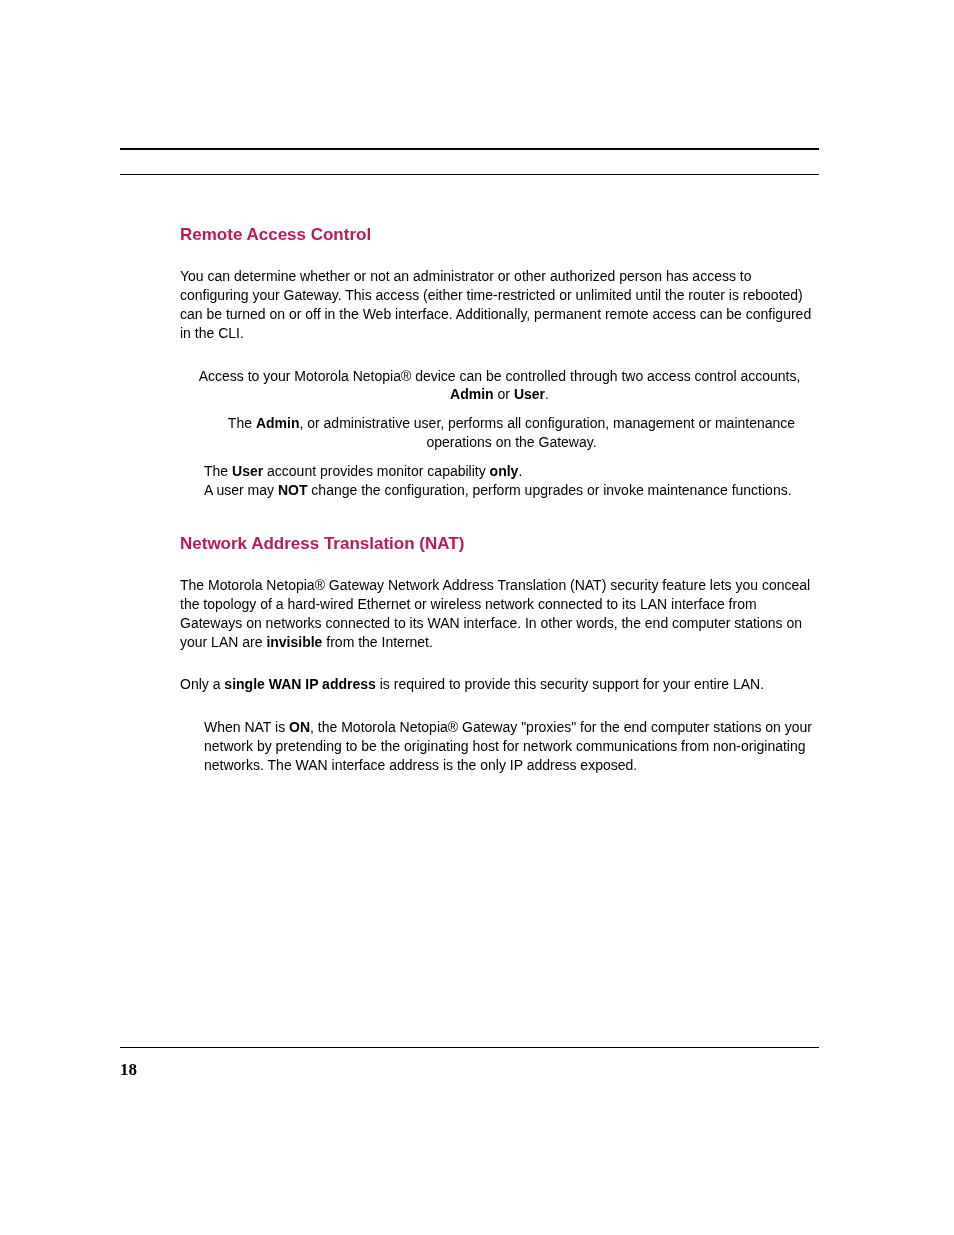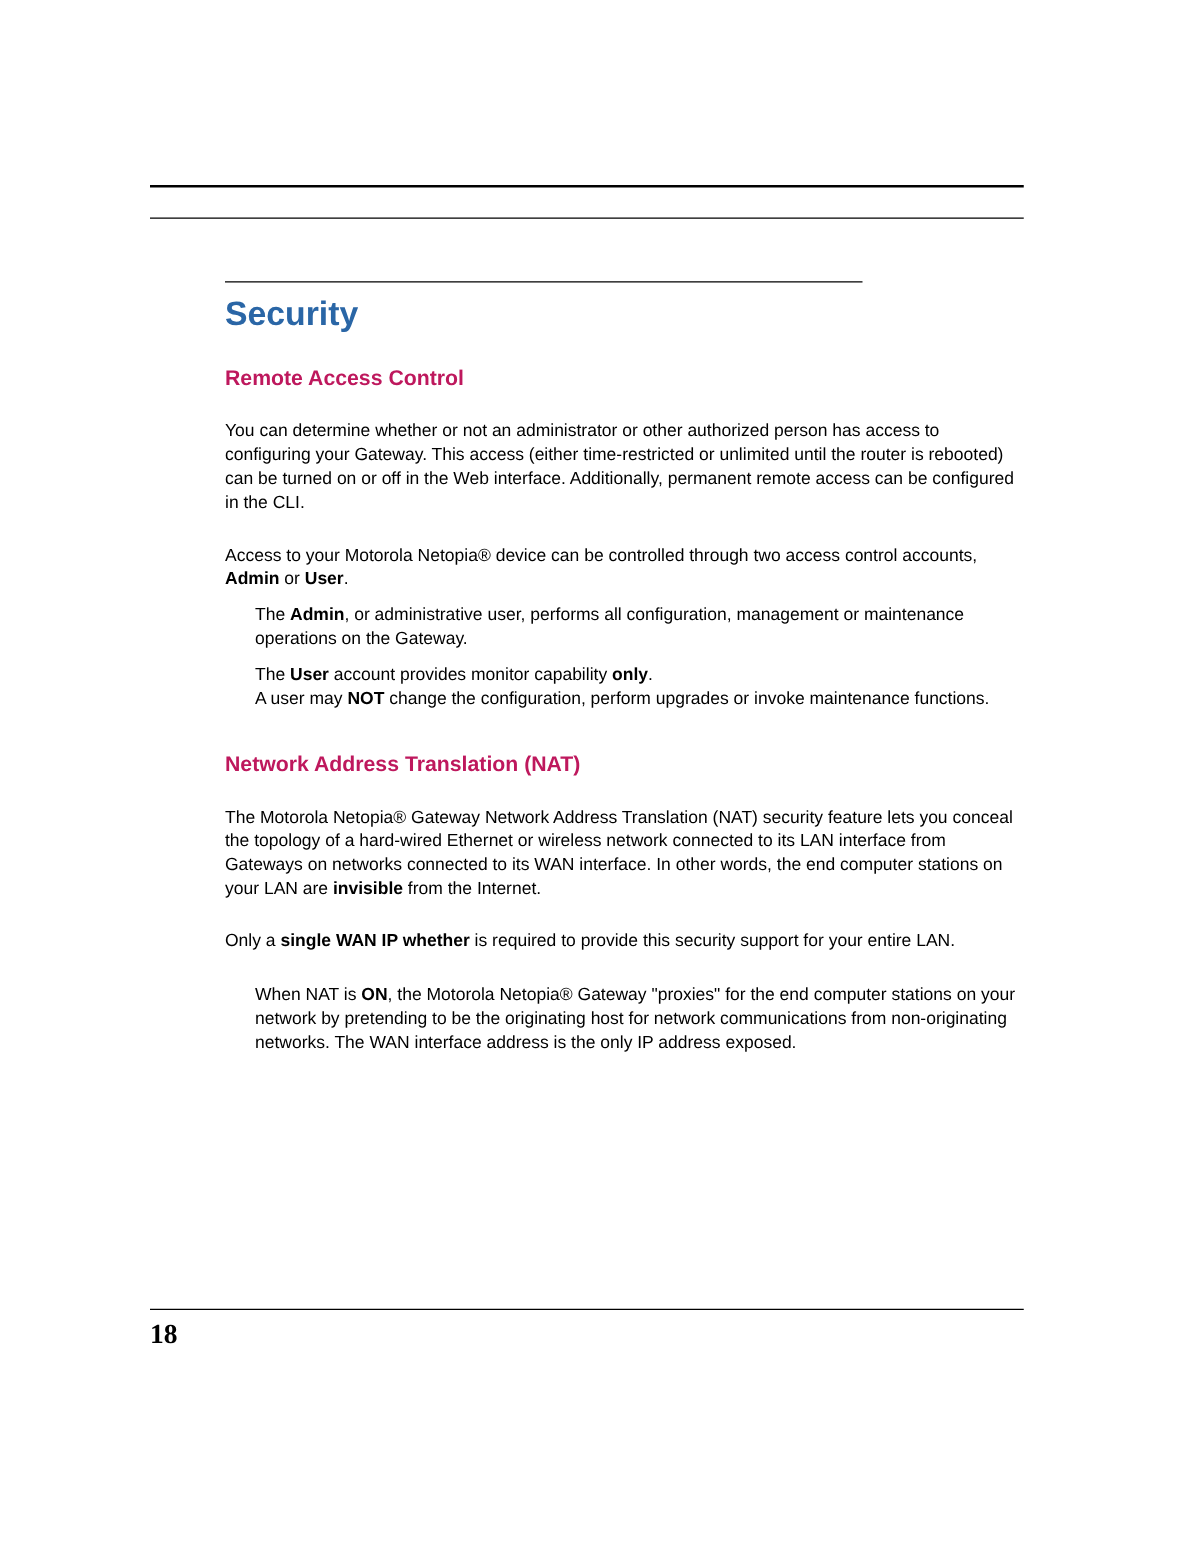--- a/index.html
+++ b/index.html
@@ -45,31 +45,32 @@
     color: #be185d;
     margin: 0 0 22px 0;
   }
   .body-text {
     font-size: 14px;
     line-height: 1.35;
     margin: 0 0 24px 0;
   }
   .body-text.tight {
     margin-bottom: 10px;
+    text-align: center;
   }
   .indent {
     margin-left: 24px;
     margin-right: 0;
   }
   .page-number {
     position: absolute;
     left: 120px;
     bottom: 155px;
     font-family: "Times New Roman", Times, serif;
-    font-size: 22px;
+    font-size: 17px;
     font-weight: bold;
   }
   .footer-rule {
     position: absolute;
     left: 120px;
     right: 135px;
     bottom: 187px;
     height: 1px;
     background: #000;
   }
@@ -78,21 +79,20 @@
 </head>
 <body>
 
 <div class="page">
 
   <div class="rule-thick"></div>
   <div class="rule-thin"></div>
 
   <div class="content">
 
-    <h1 class="chapter-title">Security</h1>
 
     <h2 class="section-heading">Remote Access Control</h2>
     <p class="body-text">You can determine whether or not an administrator or other authorized person has access to configuring your Gateway. This access (either time-restricted or unlimited until the router is rebooted) can be turned on or off in the Web interface. Additionally, permanent remote access can be configured in the CLI.</p>
 
 
     <p class="body-text tight">
       <span>Access to your Motorola Netopia® device can be controlled through two access control accounts, </span><b>Admin</b><span> or </span><b>User</b><span>.</span>
     </p>
 
     <p class="body-text tight indent">
@@ -104,21 +104,21 @@
       <span>A user may </span><b>NOT</b><span> change the configuration, perform upgrades or invoke maintenance functions.</span>
     </p>
 
     <h2 class="section-heading">Network Address Translation (NAT)</h2>
 
     <p class="body-text">
       <span>The Motorola Netopia® Gateway Network Address Translation (NAT) security feature lets you conceal the topology of a hard-wired Ethernet or wireless network connected to its LAN interface from Gateways on networks connected to its WAN interface. In other words, the end computer stations on your LAN are </span><b>invisible</b><span> from the Internet.</span>
     </p>
 
     <p class="body-text">
-      <span>Only a </span><b>single WAN IP whether</b><span> is required to provide this security support for your entire LAN.</span>
+      <span>Only a </span><b>single WAN IP address</b><span> is required to provide this security support for your entire LAN.</span>
     </p>
 
 
     <p class="body-text indent">
       <span>When NAT is </span><b>ON</b><span>, the Motorola Netopia® Gateway "proxies" for the end computer stations on your network by pretending to be the originating host for network communications from non-originating networks. The WAN interface address is the only IP address exposed.</span>
     </p>
 
   </div>
 
   <div class="footer-rule"></div>

